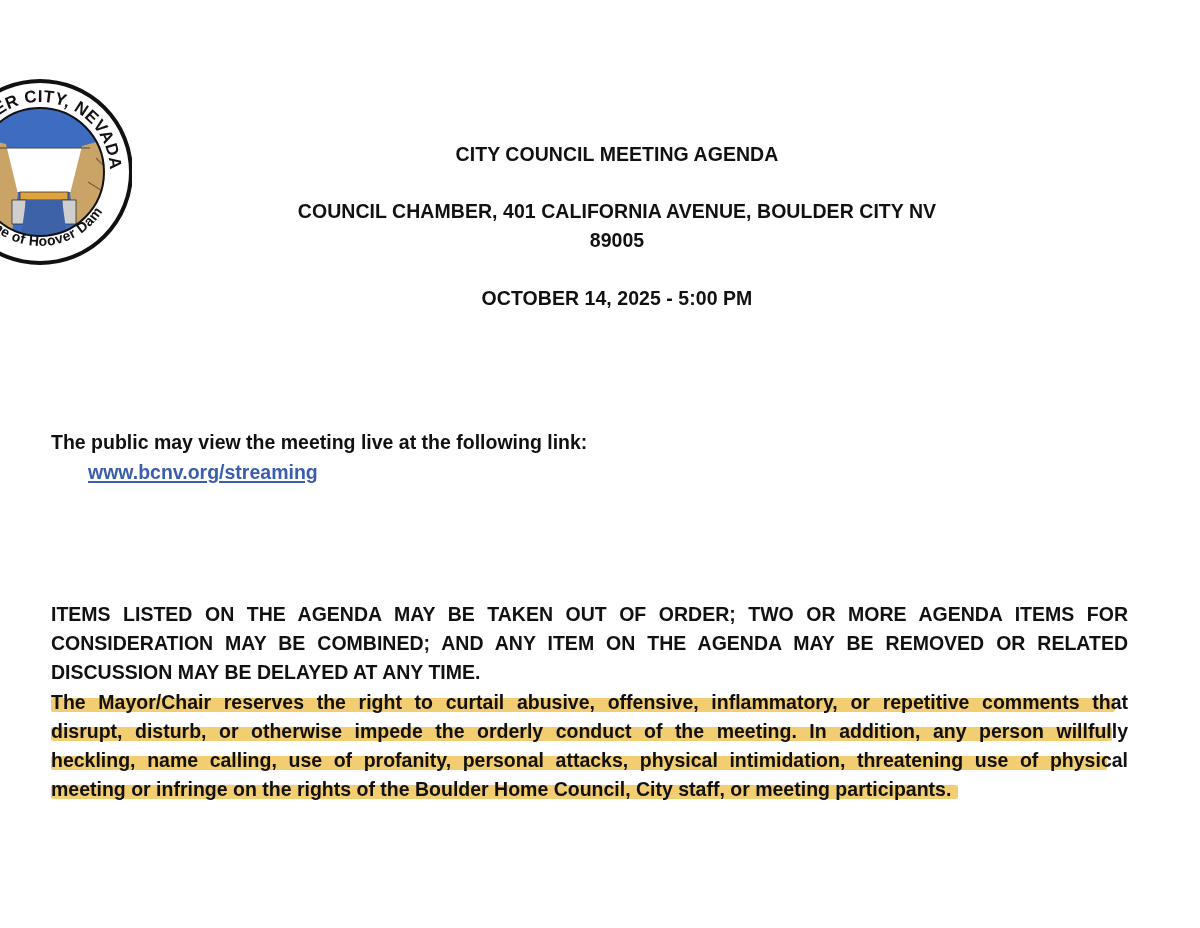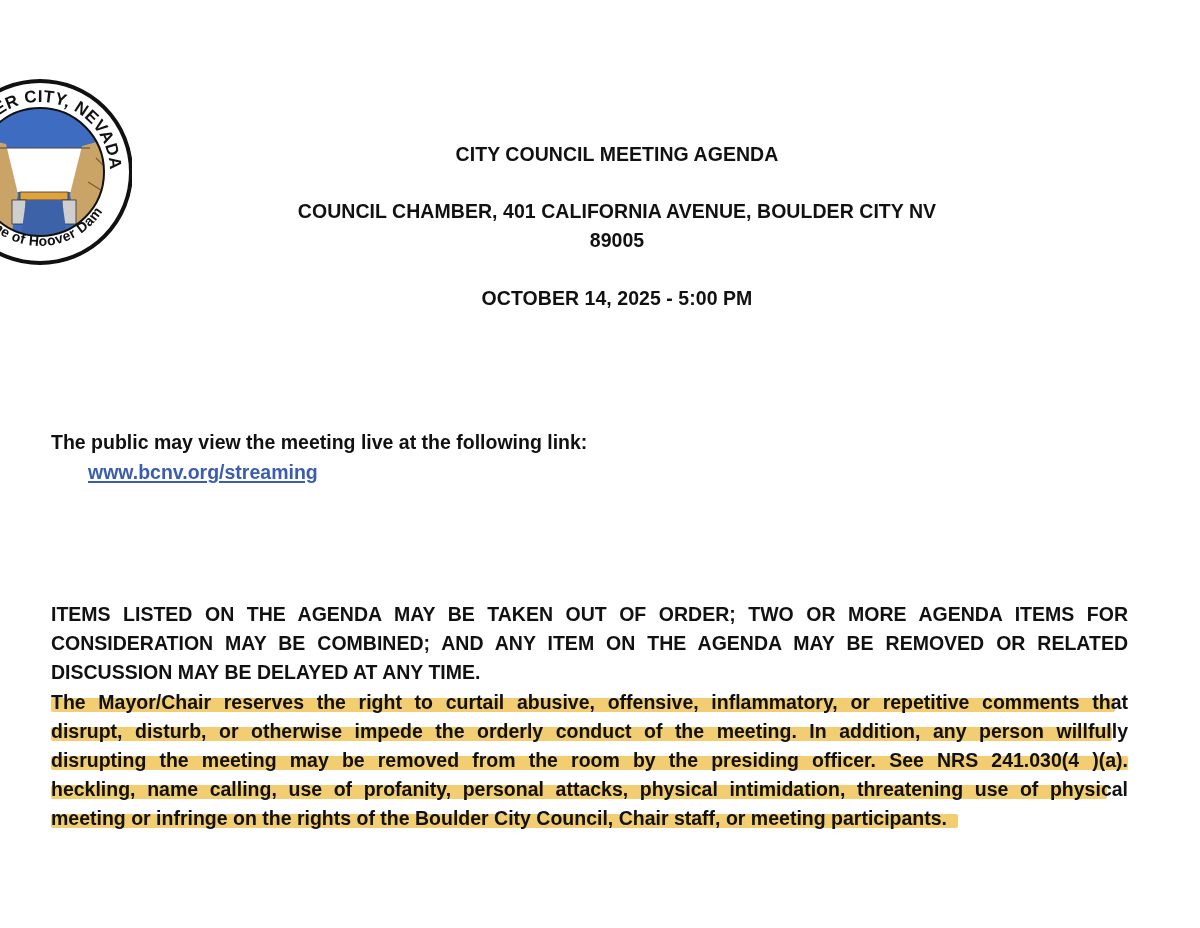--- a/index.html
+++ b/index.html
@@ -164,24 +164,20 @@
 <div class="para conduct">
   <span class="line">
     <span class="hl" style="width:1064px"></span>
     <span class="txt">The Mayor/Chair reserves the right to curtail abusive, offensive, inflammatory, or repetitive comments that</span>
   </span>
   <span class="line">
     <span class="hl" style="width:1061px"></span>
     <span class="txt">disrupt, disturb, or otherwise impede the orderly conduct of the meeting. In addition, any person willfully</span>
   </span>
   <span class="line">
-    <span class="hl" style="width:1077px"></span>
-    <span class="txt">disrupting the meeting may be removed from the room by the presiding officer. See NRS 241.030(4 )(a).</span>
-  </span>
-  <span class="line">
     <span class="hl" style="width:1056px"></span>
     <span class="txt">heckling, name calling, use of profanity, personal attacks, physical intimidation, threatening use of physical</span>
   </span>
   <span class="line last">
     <span class="hl" style="width:907px"></span>
-    <span class="txt">meeting or infringe on the rights of the Boulder City Council, Chair staff, or meeting participants.</span>
+    <span class="txt">meeting or infringe on the rights of the Boulder Home Council, City staff, or meeting participants.</span>
   </span>
 </div>
 
 </body></html>

